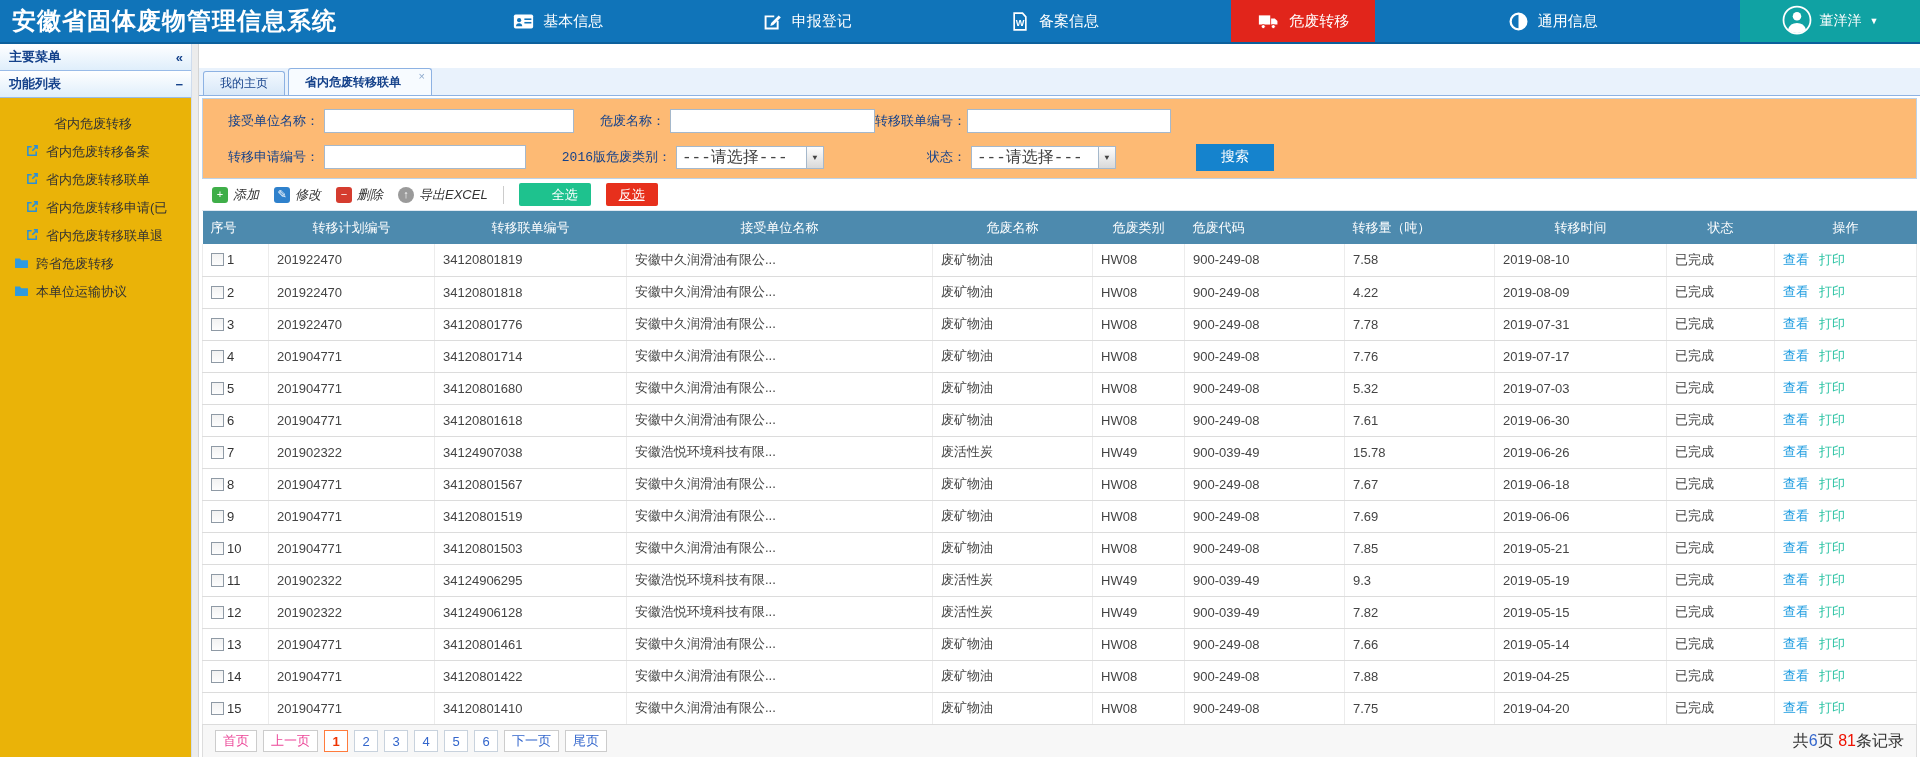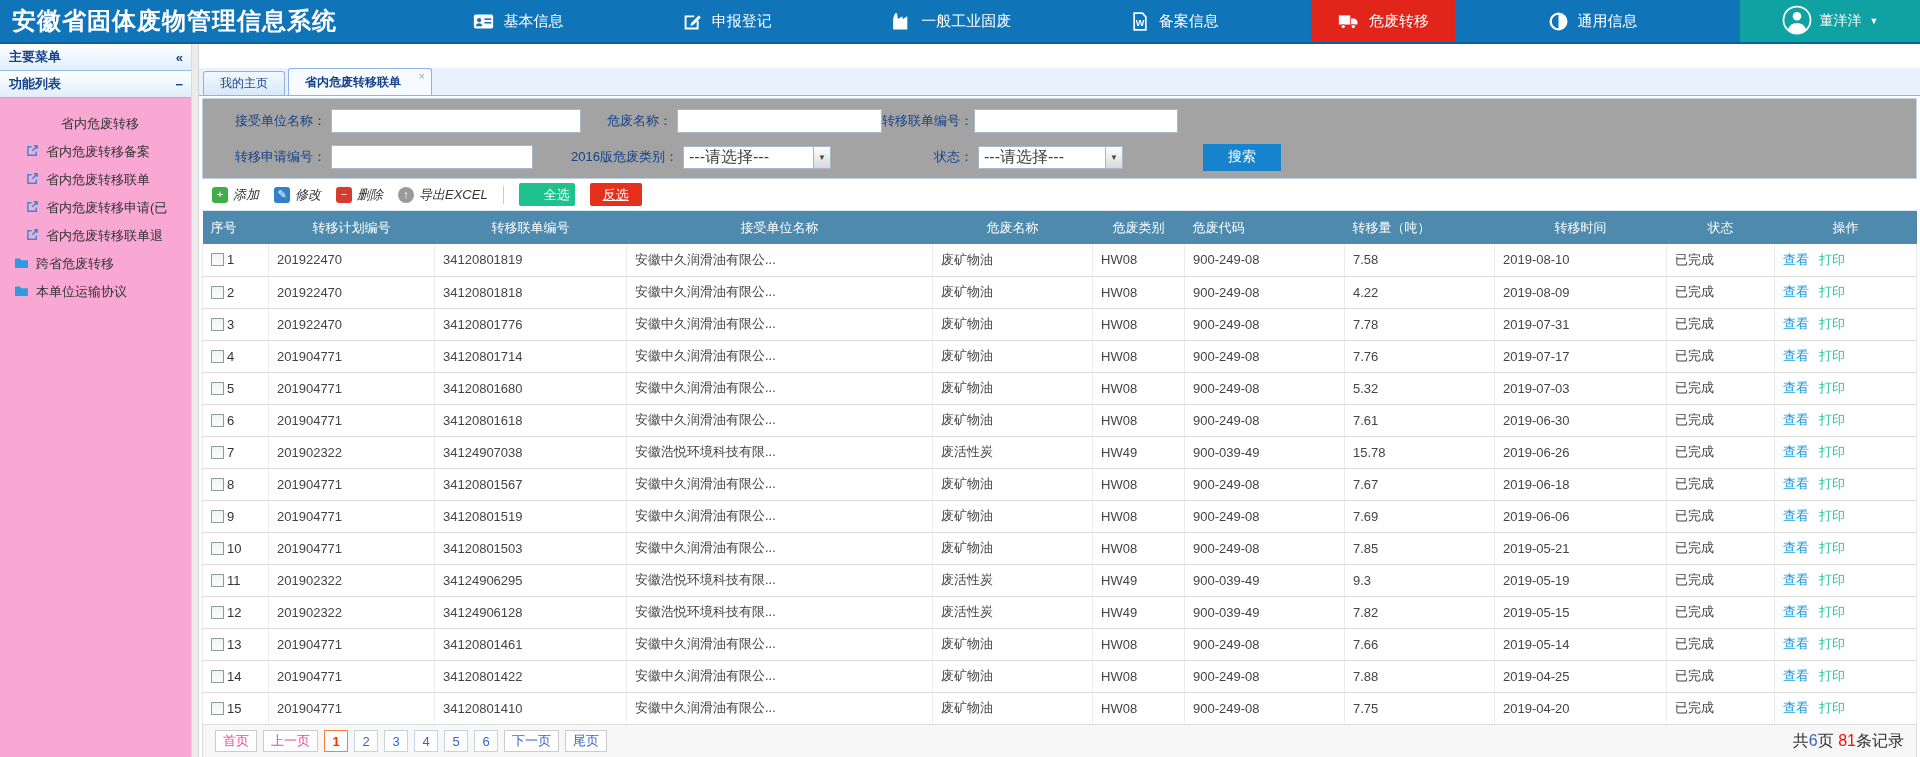--- a/index.html
+++ b/index.html
@@ -16,50 +16,50 @@
   .nav-item { display:flex; align-items:center; gap:9px; padding:0 26px; font-size:15px;
     cursor:pointer; white-space:nowrap; }
   .nav-item.active { background:#e1251b; }
   .nav-icon { display:flex; align-items:center; }
   .user-area { width:180px; background:#10a2a3; display:flex; align-items:center;
     justify-content:center; gap:8px; font-size:14px; cursor:pointer; flex:none; }
   .caret { font-size:9px; }
 
   
   .main { flex:1; display:flex; min-height:0; }
-  .sidebar { width:192px; flex:none; background:#f9a8d4; border-right:1px solid #cfdced;
+  .sidebar { width:192px; flex:none; background:#eab308; border-right:1px solid #cfdced;
     overflow:hidden; }
   .side-header { height:27px; display:flex; align-items:center; justify-content:space-between;
     padding:0 8px 0 9px; background:linear-gradient(#ffffff,#dfeefb);
     border-bottom:1px solid #99bbe8; color:#15428b; font-size:13px; font-weight:bold; cursor:pointer; }
   .side-ico { color:#15428b; font-size:13px; font-weight:bold; }
   .tree { padding-top:12px; }
   .tree-item { height:28px; display:flex; align-items:center; gap:7px; font-size:13px;
     color:#333; white-space:nowrap; overflow:hidden; cursor:pointer; }
-  .tree-item.parent { padding-left:38px;margin-left:23px; }
+  .tree-item.parent { padding-left:54px; }
   .tree-item.link   { padding-left:26px; }
   .tree-item.folder { padding-left:14px; }
 
   .splitter { width:7px; flex:none; background:#ececec; border-right:1px solid #d4d4d4; cursor:col-resize; }
 
   .content { flex:1; display:flex; flex-direction:column; min-width:0; background:#fff;margin-top:24px; }
 
   
   .tabstrip { height:28px; flex:none; background:#e9f2fc; border-bottom:1px solid #8db2e3;
     display:flex; align-items:flex-end; padding-left:4px; gap:3px; }
   .tab { height:24px; display:flex; align-items:center; padding:0 16px; font-size:12px;
     color:#15428b; background:linear-gradient(#f2f8fe,#d8e8f8);
     border:1px solid #8db2e3; border-bottom:none; border-radius:3px 3px 0 0; cursor:pointer; position:relative; }
   .tab.active { height:27px; background:#f7fbff; font-weight:bold; padding-right:30px; }
   .tab-close { position:absolute; top:2px; right:6px; font-size:11px; font-weight:normal;
     color:#8ca9cd; cursor:pointer; line-height:1; }
 
   
-  .search-panel { margin:2px 3px 0 3px; border:1px solid #bcd2e8; background:#a3a3a3;
-    padding:7px 0 6px 13px; flex:none; }
+  .search-panel { margin:2px 3px 0 3px; border:1px solid #bcd2e8; background:#fdba74;
+    padding:7px 0 6px 6px; flex:none;font-family:Liberation Mono, monospace; }
   .srow { display:flex; align-items:center; height:30px; }
   .flabel { font-size:13px; color:#15428b; text-align:right; padding-right:5px; white-space:nowrap; }
   .ftext { height:24px; border:1px solid #a5b8cb; background:#fff; font-size:13px; padding:0 4px;
     font-family:inherit; }
   .fselect { height:23px; border:1px solid #a5b8cb; background:#fff; display:flex;
     align-items:center; cursor:pointer; }
   .sel-val { flex:1; font-size:16px; color:#444; padding:0 5px; white-space:nowrap; }
   .sel-btn { width:17px; height:100%; border-left:1px solid #a5b8cb;
     background:linear-gradient(#fefefe,#d9d9d9); display:flex; align-items:center;
     justify-content:center; font-size:8px; color:#444; }
@@ -71,21 +71,21 @@
     padding:0 10px; border-bottom:1px solid #dfe8f1; margin:0 3px; background:#fff; }
   .tool { display:flex; align-items:center; gap:5px; font-size:13px; color:#333;
     font-style:italic; cursor:pointer; }
   .ticon { width:16px; height:16px; border-radius:3px; color:#fff; font-size:11px;
     font-style:normal; display:flex; align-items:center; justify-content:center; line-height:1; }
   .ticon.green { background:#3fae49; }
   .ticon.blue  { background:#2f81cc; }
   .ticon.red   { background:#d53c2f; }
   .ticon.gray  { background:#9a9a9a; border-radius:50%; }
   .tsep { width:1px; height:18px; background:#ccc; }
-  .btn-green { width:56px; height:23px; background:#1ec28e; color:#fff; border:none;
+  .btn-green { width:72px; height:23px; background:#1ec28e; color:#fff; border:none;
     font-size:13px; cursor:pointer; border-radius:2px; font-family:inherit;padding-left:20px; }
   .btn-red { width:52px; height:23px; background:#e7301c; color:#fff; border:none;
     font-size:13px; cursor:pointer; border-radius:2px; font-family:inherit;text-decoration:underline; }
 
   
   .grid-wrap { flex:none; margin:0 3px; }
   table.grid { width:100%; border-collapse:collapse; table-layout:fixed; }
   table.grid th { height:33px; background:#4d8aae; color:#fff; font-size:13px; font-weight:normal;
     text-align:center; cursor:pointer; }
   table.grid td { height:32px; border-bottom:1px solid #dcdcdc; border-right:1px solid #ececec;
@@ -132,28 +132,20 @@
         <span>基本信息</span>
       </div>
       <div class="nav-item">
         <span class="nav-icon">
           <svg width="21" height="21" viewBox="0 0 24 24">
               <path d="M3 5h11v2.2H5.2v11.6h11.6V11H19v10H3z" fill="#fff"></path>
               <path d="M10.5 13.6l8.6-8.6 2.4 2.4-8.6 8.6-3.4 1z" fill="#fff"></path>
             </svg>
         </span>
         <span>申报登记</span>
-      </div>
-      <div class="nav-item">
-        <span class="nav-icon">
-          <svg width="22" height="21" viewBox="0 0 24 24">
-              <path d="M3 21V8.5l2.2-6h2.2l1 6.5 5.4-3v3.5l5.4-3.5V21z" fill="#fff"></path>
-            </svg>
-        </span>
-        <span>一般工业固废</span>
       </div>
       <div class="nav-item">
         <span class="nav-icon">
           <svg width="20" height="21" viewBox="0 0 24 24">
               <path d="M5 2h10l4 4.5V22H5z" fill="none" stroke="#fff" stroke-width="2"></path>
               <text x="12" y="17.5" font-size="11" fill="#fff" text-anchor="middle" font-weight="bold" font-family="sans-serif">W</text>
             </svg>
         </span>
         <span>备案信息</span>
       </div>

